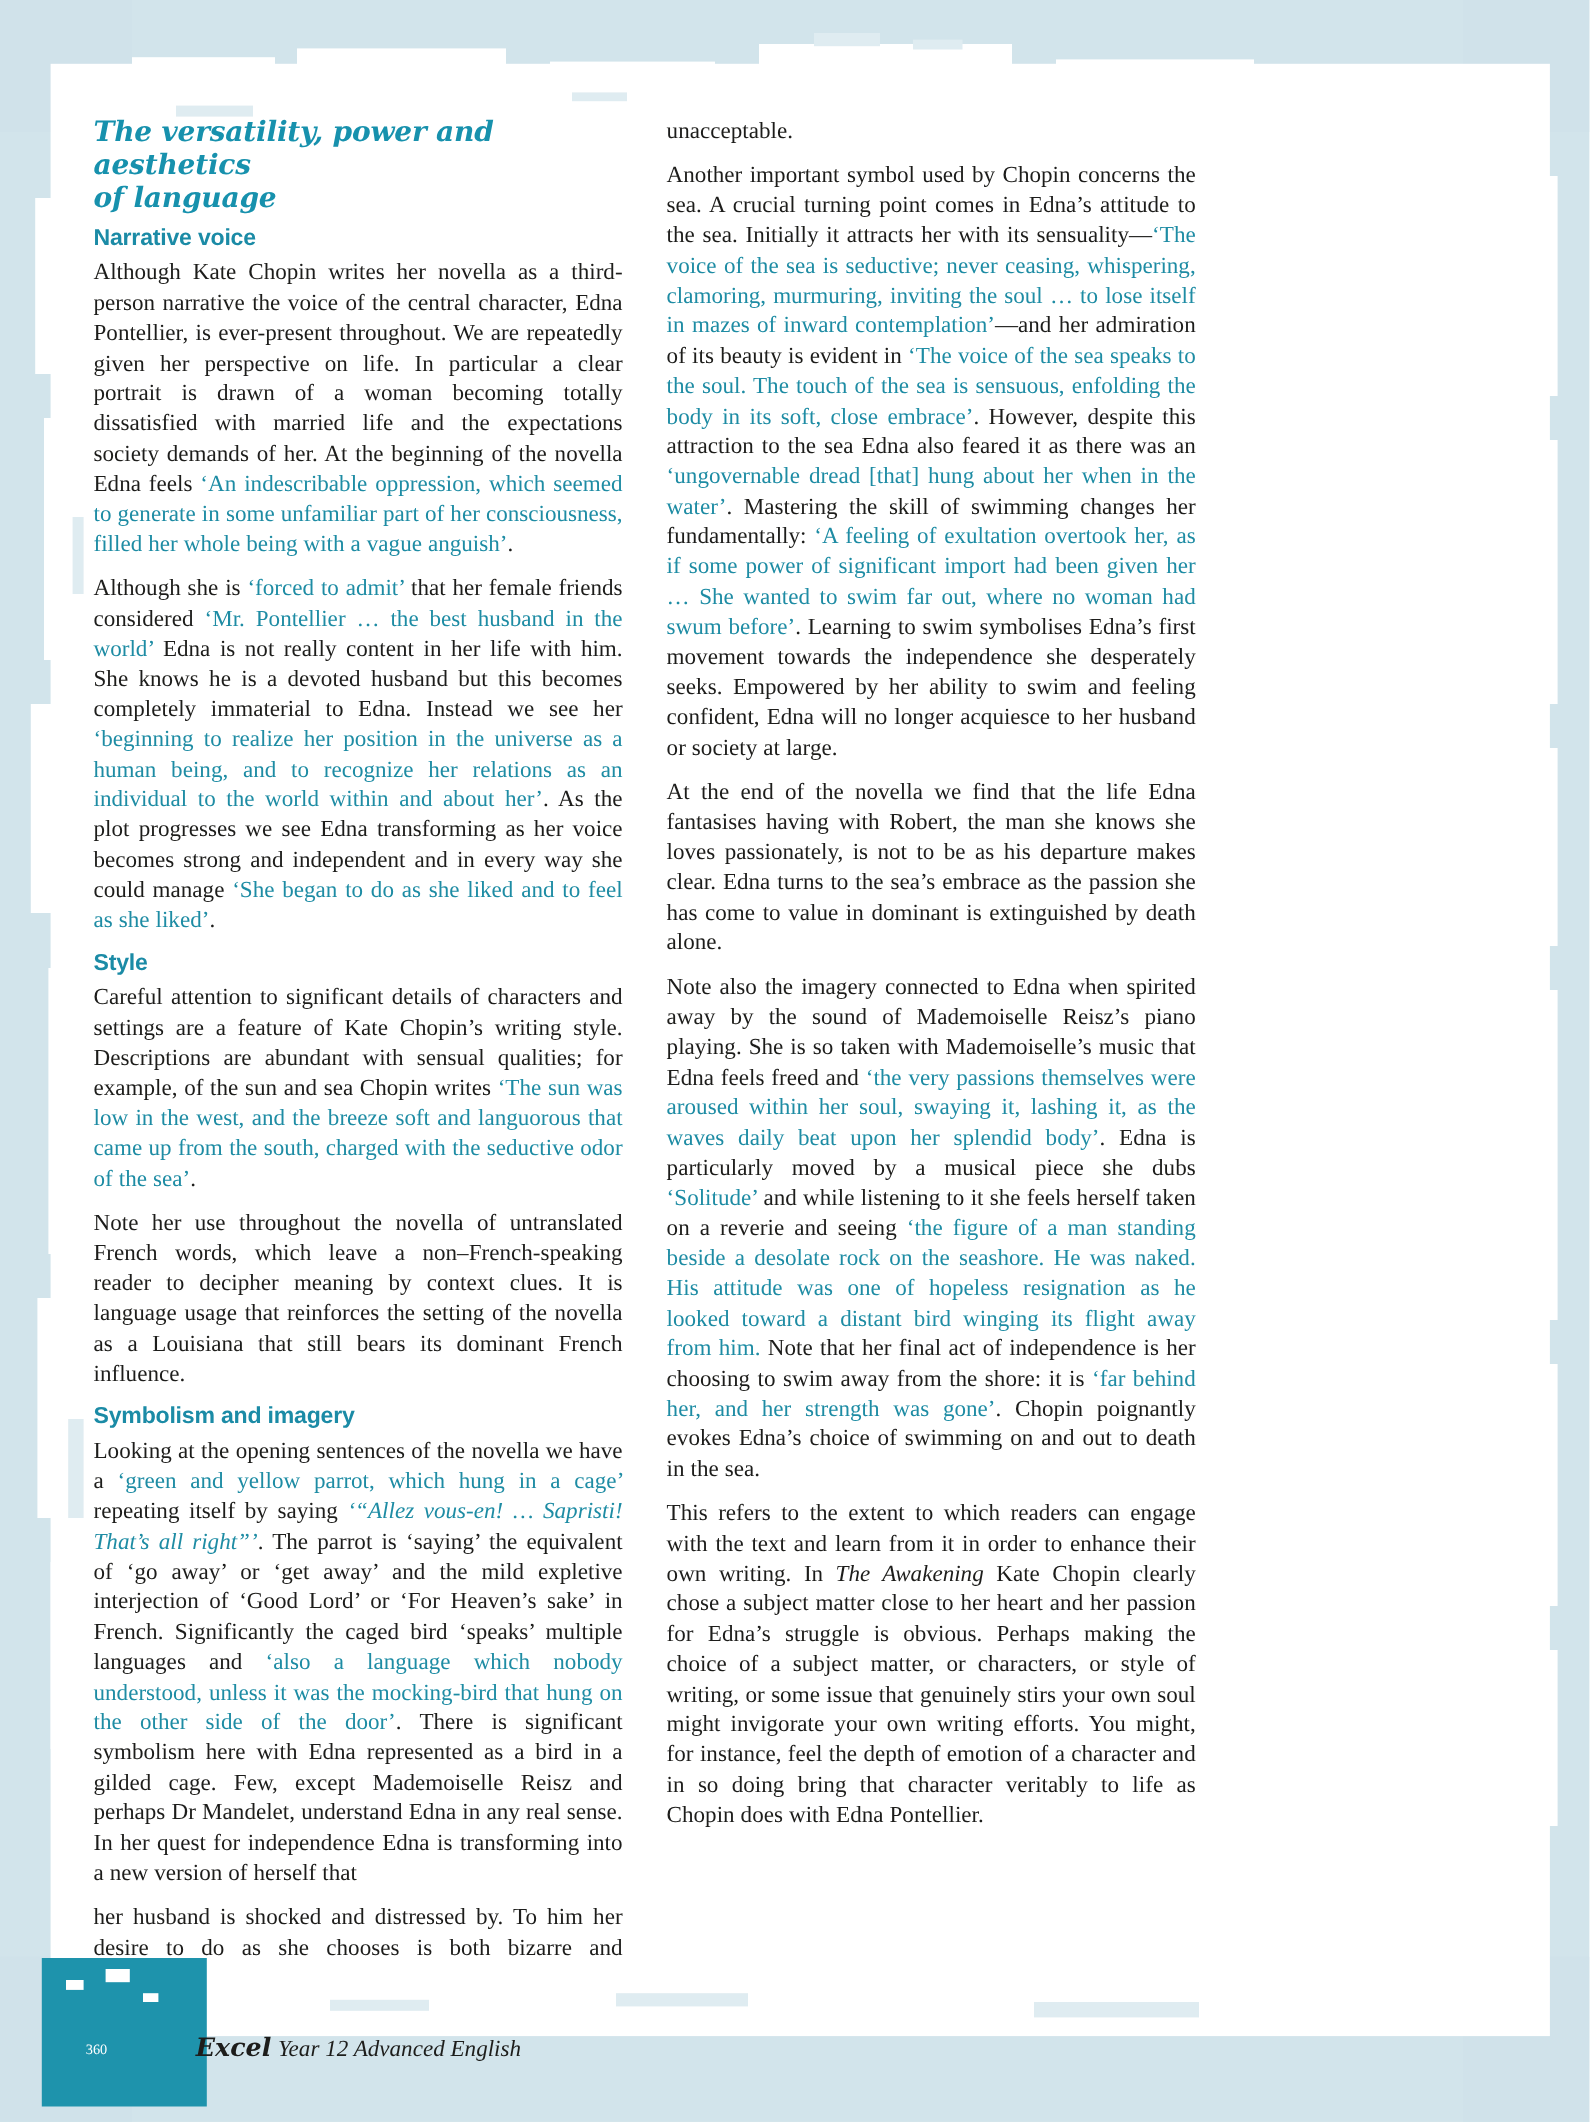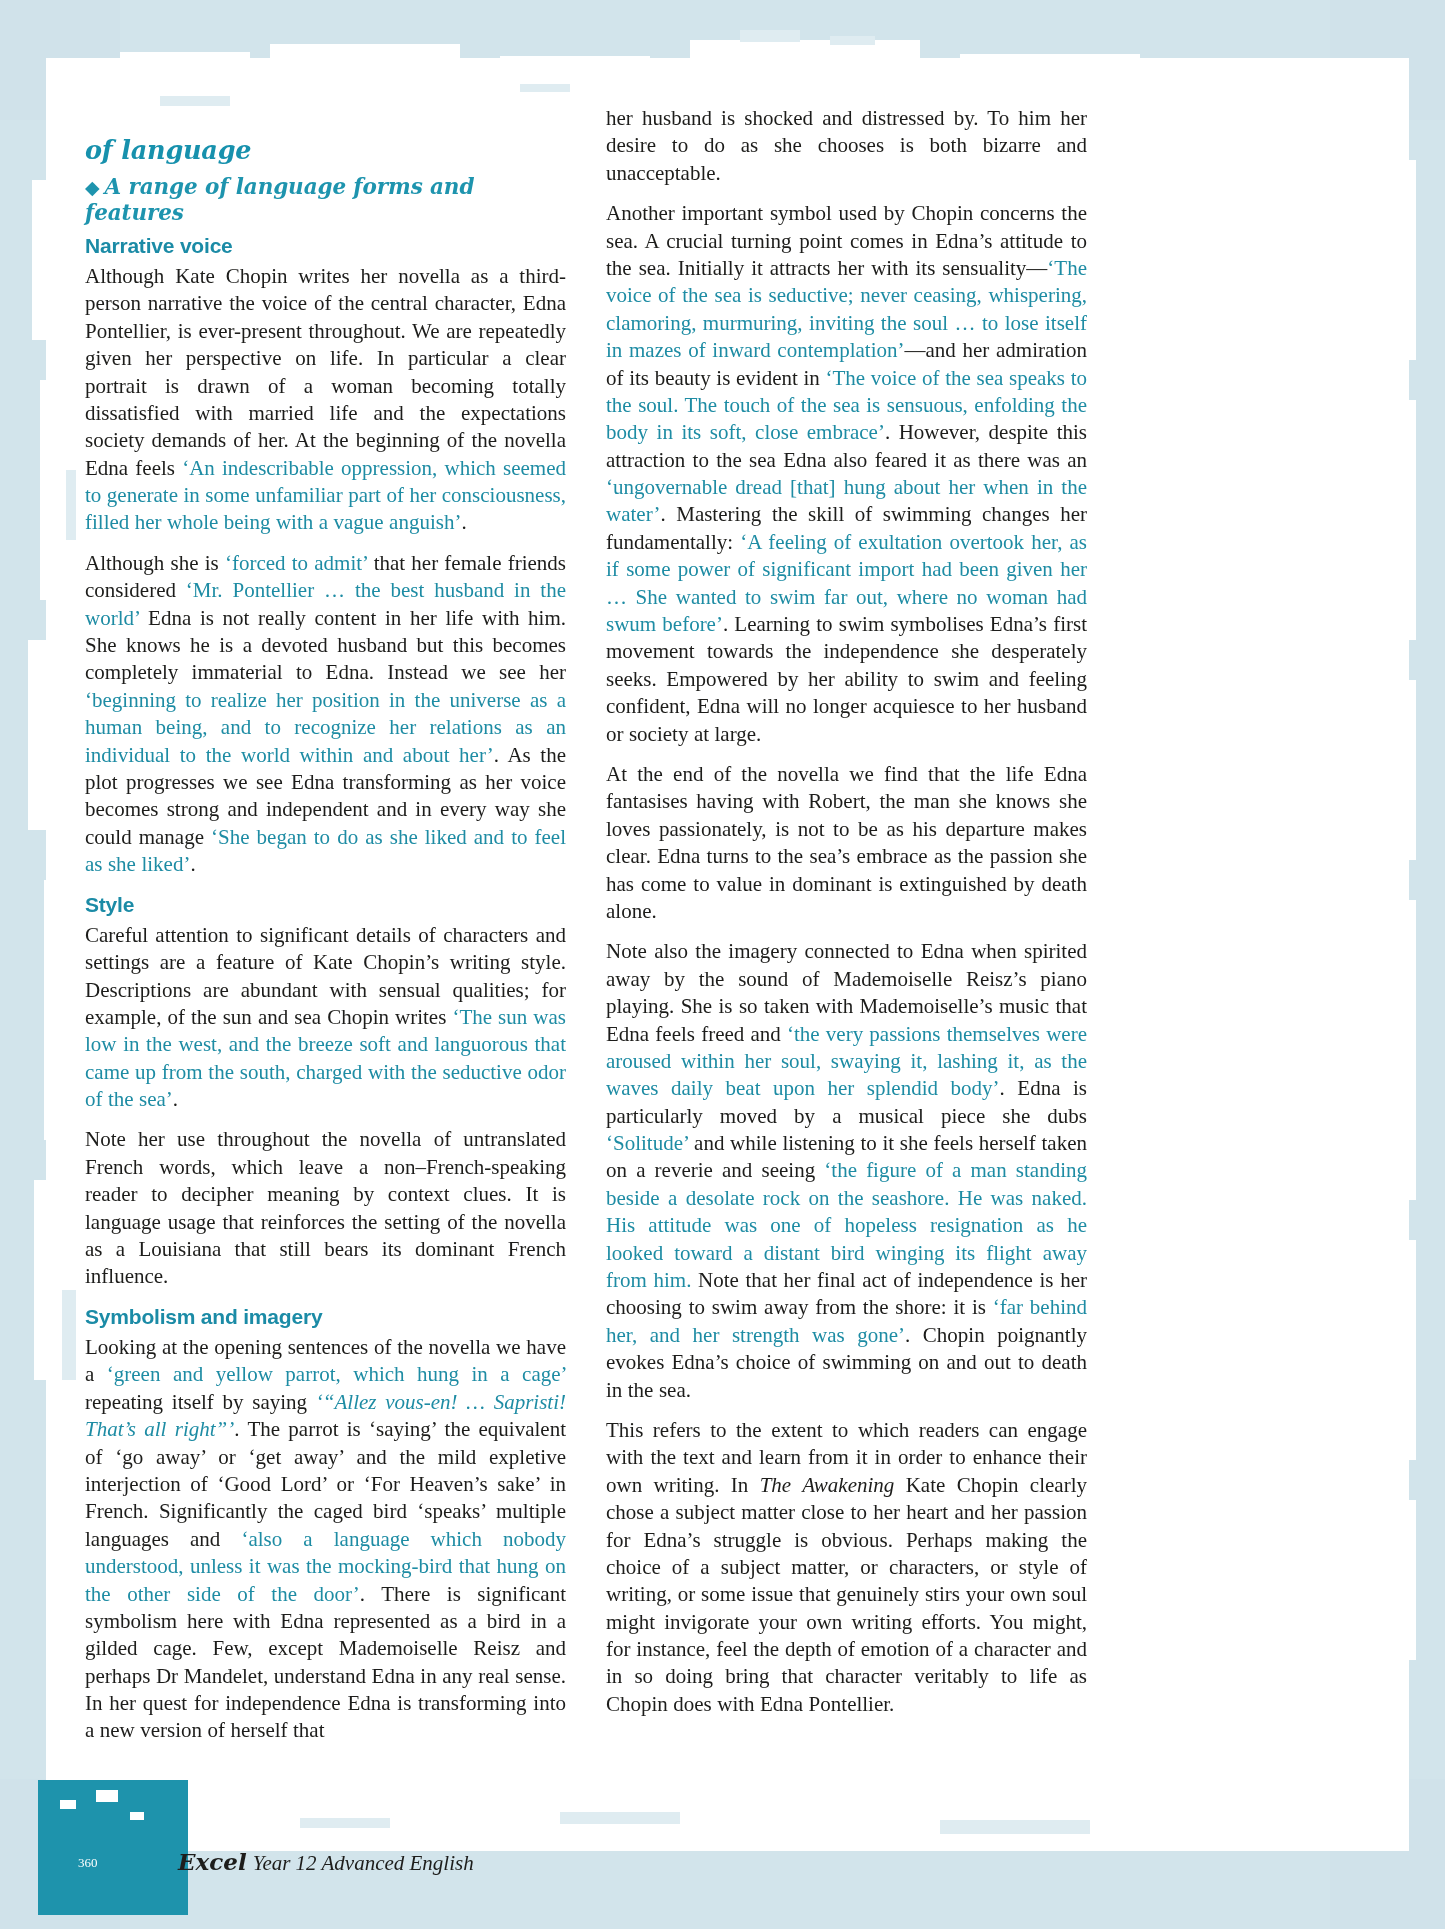--- a/index.html
+++ b/index.html
@@ -199,27 +199,24 @@
 <div id="footer-notch2"></div>
 <div id="footer-notch3"></div>
 <div id="page-number">360</div>
 <div id="footer-title">
   <span class="brand">Excel</span><span class="sub">Year 12 Advanced English</span>
 </div>
 
 <div id="content">
 
   <h1 class="h1">
-    <br>
+    <span>The versatility, power and aesthetics</span><br>
     <span>of language</span>
   </h1>
 
-  <h2 class="h2">
-    <span class="dia">◆</span><span>A range of language forms and features</span>
-  </h2>
 
   <h3 class="h3">Narrative voice</h3>
 
   <p class="body"><span>Although Kate Chopin writes her novella as a third-person narrative the voice of the central character, Edna Pontellier, is ever-present throughout. We are repeatedly given her perspective on life. In particular a clear portrait is drawn of a woman becoming totally dissatisfied with married life and the expectations society demands of her. At the beginning of the novella Edna feels </span><span class="q">‘An indescribable oppression, which seemed to generate in some unfamiliar part of her consciousness, filled her whole being with a vague anguish’</span><span>.</span></p>
 
   <p class="body"><span>Although she is </span><span class="q">‘forced to admit’</span><span> that her female friends considered </span><span class="q">‘Mr. Pontellier … the best husband in the world’</span><span> Edna is not really content in her life with him. She knows he is a devoted husband but this becomes completely immaterial to Edna. Instead we see her </span><span class="q">‘beginning to realize her position in the universe as a human being, and to recognize her relations as an individual to the world within and about her’</span><span>. As the plot progresses we see Edna transforming as her voice becomes strong and independent and in every way she could manage </span><span class="q">‘She began to do as she liked and to feel as she liked’</span><span>.</span></p>
 
   <h3 class="h3 sp-style">Style</h3>
 
   <p class="body"><span>Careful attention to significant details of characters and settings are a feature of Kate Chopin’s writing style. Descriptions are abundant with sensual qualities; for example, of the sun and sea Chopin writes </span><span class="q">‘The sun was low in the west, and the breeze soft and languorous that came up from the south, charged with the seductive odor of the sea’</span><span>.</span></p>

